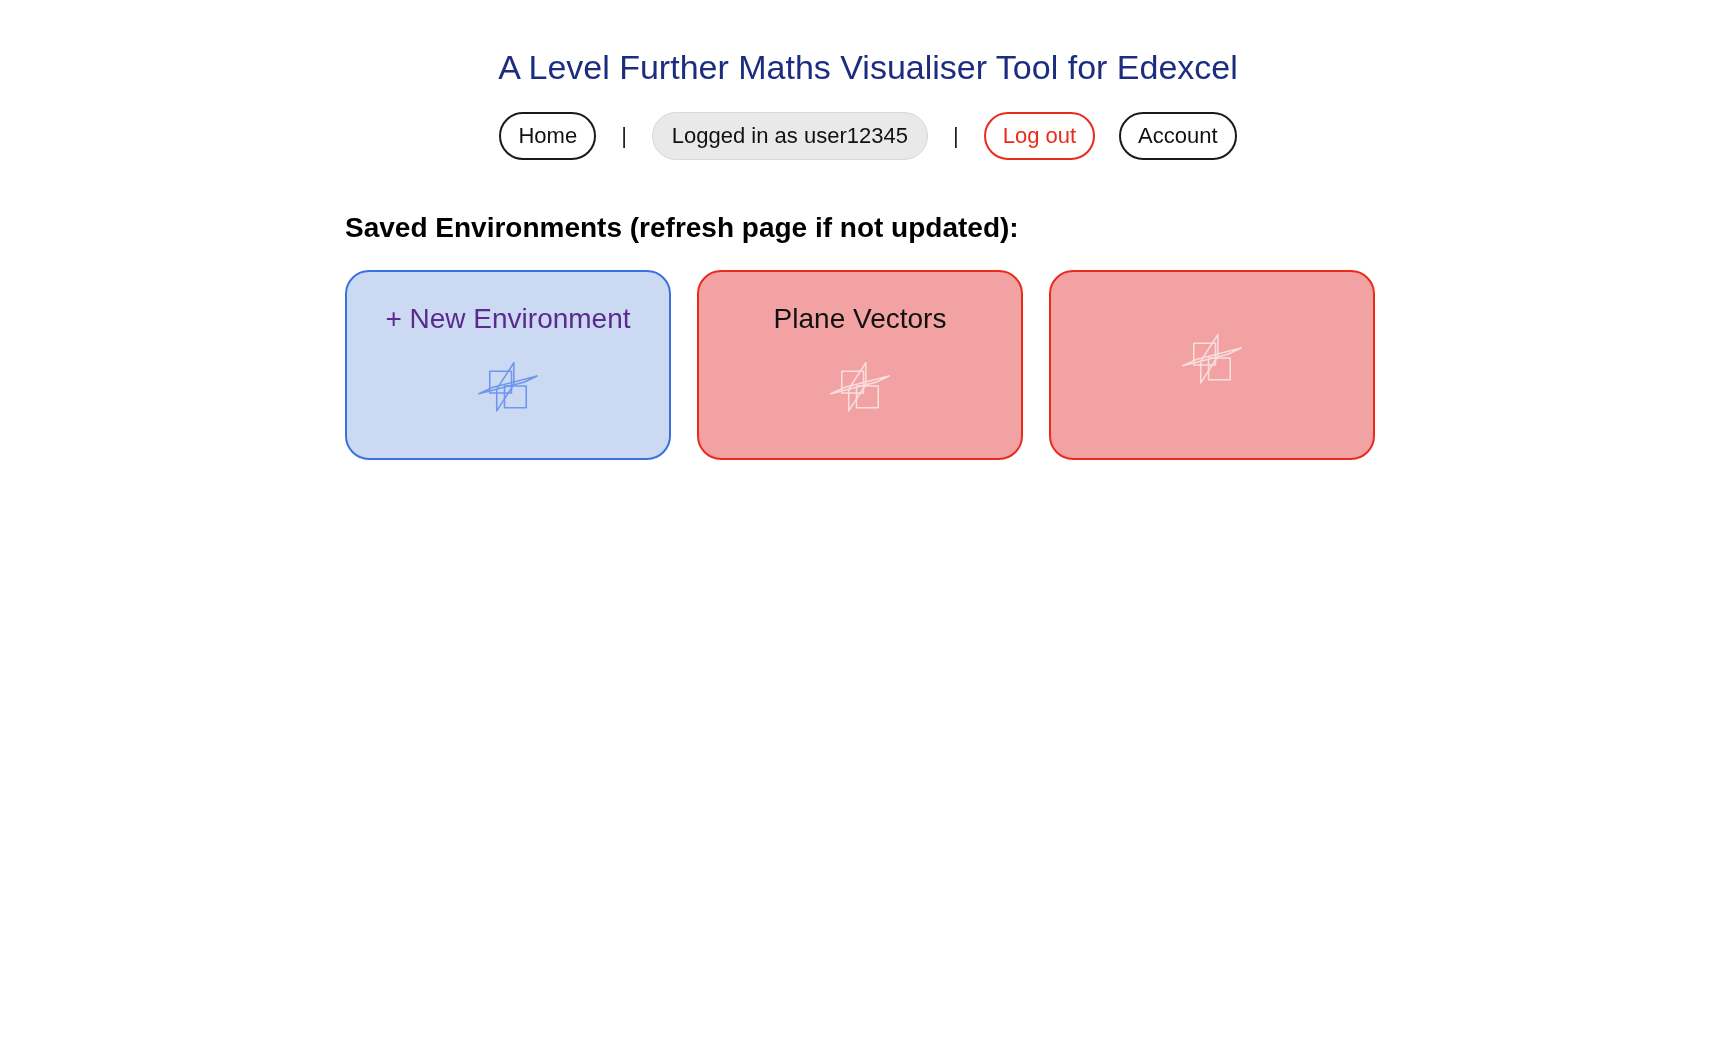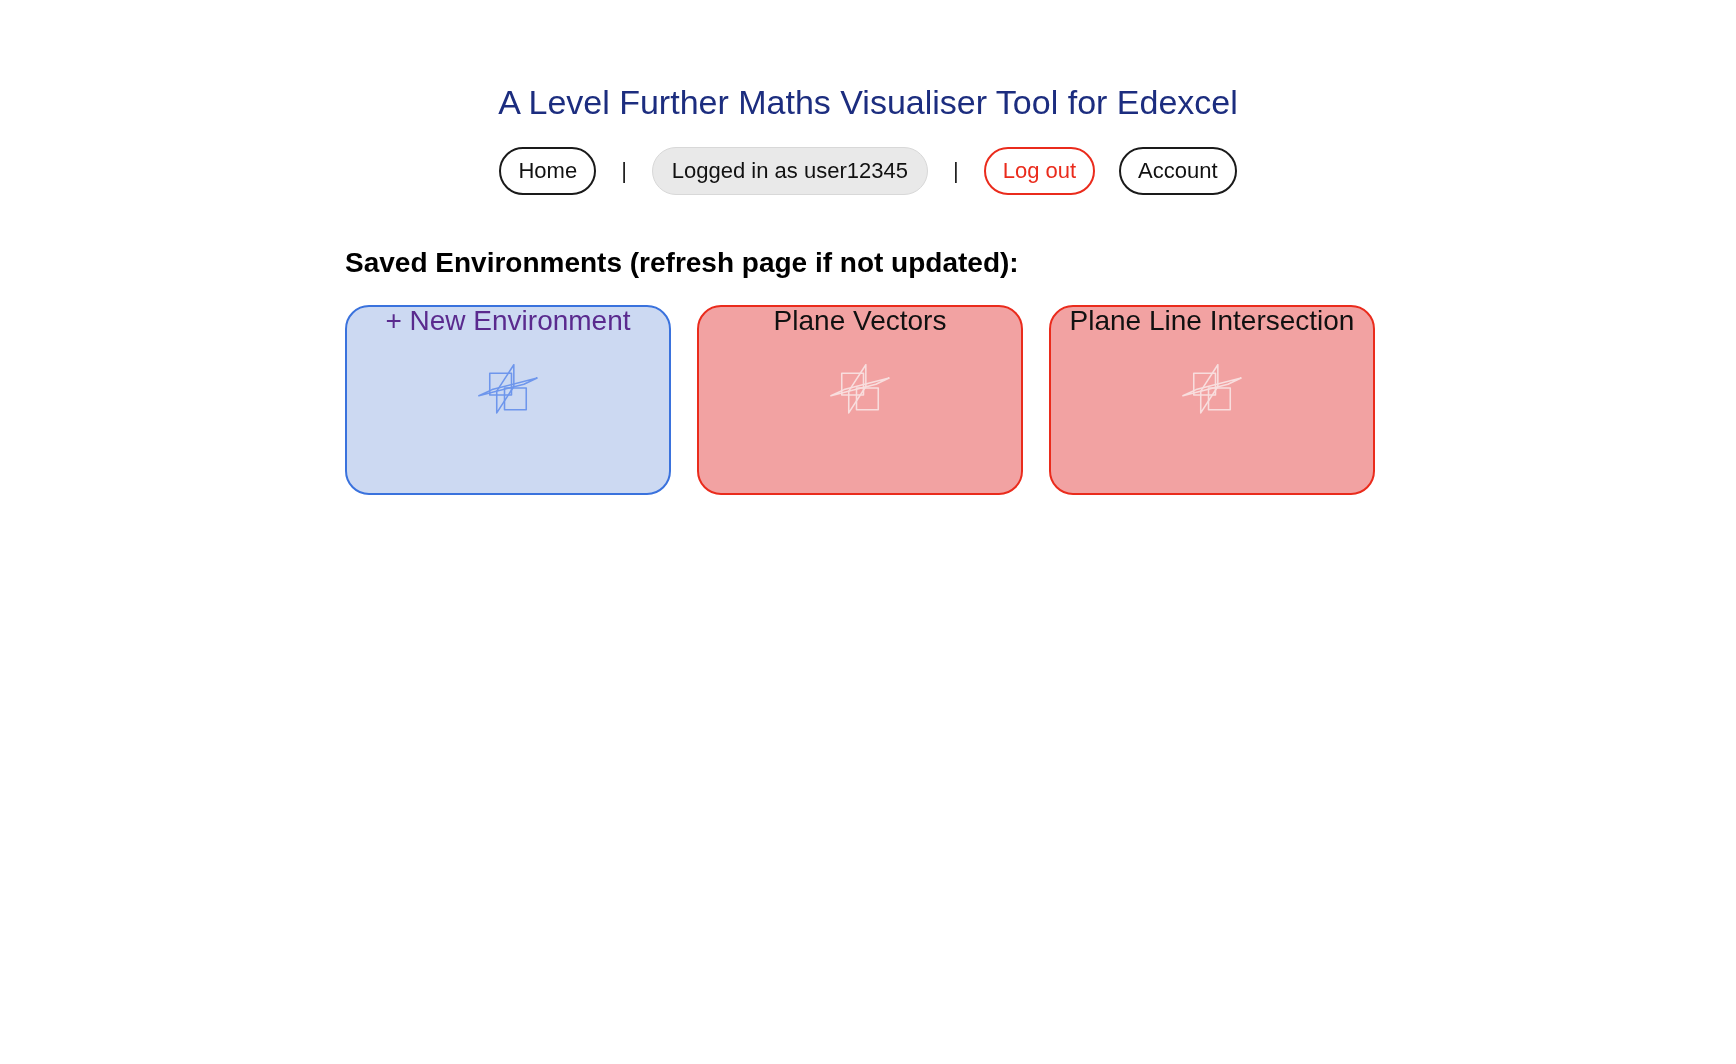--- a/index.html
+++ b/index.html
@@ -18,21 +18,21 @@
     --card-saved-icon:#f8dede;
   }
   *{box-sizing:border-box;margin:0;padding:0;}
   html,body{background:#ffffff;}
   body{
     width:1736px;height:1064px;overflow:hidden;
     font-family:"Liberation Sans", sans-serif;
     color:var(--ink);
   }
   .page-title{
-    padding-top:82px;
+    padding-top:47px;
     text-align:center;
     font-size:34px;
     font-weight:400;
     line-height:1.2;
     color:var(--title-color);
   }
   .nav-row{
     margin-top:24px;
     display:flex;
     justify-content:center;
@@ -78,20 +78,21 @@
     display:flex;
     gap:26px;
   }
   .env-card{
     width:326px;
     height:190px;
     border-radius:24px;
     display:flex;
     flex-direction:column;
     align-items:center;
+    padding-top:33px;
     cursor:pointer;
   }
   .card-new{
     background:var(--card-new-bg);
     border:2px solid var(--card-new-border);
   }
   .card-new .card-label{color:var(--card-new-text);}
   .card-new .geo-icon{stroke:var(--card-new-icon);}
   .card-saved{
     background:var(--card-saved-bg);
@@ -147,21 +148,20 @@
       <div class="card-label">Plane Vectors</div>
       <svg class="geo-icon" viewBox="0 0 85 85" aria-hidden="true">
         <rect x="19" y="21" width="28" height="28"></rect>
         <rect x="38" y="40" width="28" height="28"></rect>
         <polygon points="50,10 50,38 28,72 28,44"></polygon>
         <polygon points="5,50 63,35 80,27 22,42"></polygon>
       </svg>
     </div>
 
     <div class="env-card card-saved">
-      <div class="card-label">Plane Line Intersection</div>
       <svg class="geo-icon" viewBox="0 0 85 85" aria-hidden="true">
         <rect x="19" y="21" width="28" height="28"></rect>
         <rect x="38" y="40" width="28" height="28"></rect>
         <polygon points="50,10 50,38 28,72 28,44"></polygon>
         <polygon points="5,50 63,35 80,27 22,42"></polygon>
       </svg>
     </div>
 
   </div>
 </main>

